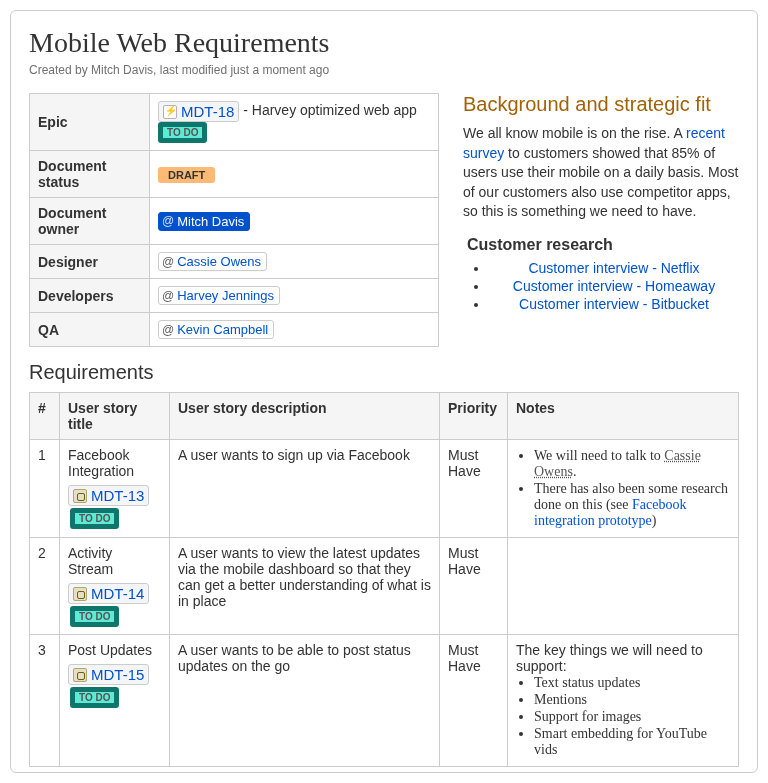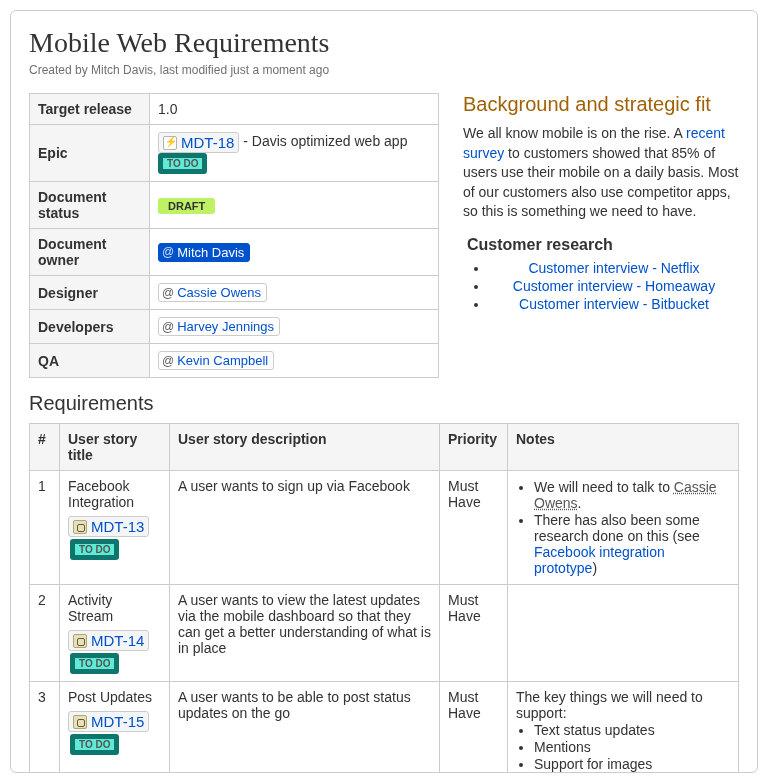--- a/index.html
+++ b/index.html
@@ -136,21 +136,21 @@
     background: #5eead4;
     vertical-align: middle;
   }
   .status-draft {
     display: inline-block;
     border-radius: 3px;
     padding: 2px 10px;
     font-size: 11px;
     font-weight: bold;
     color: #333;
-    background: #bef264;
+    background: #fdba74;
   }
   .mention {
     display: inline-flex;
     align-items: center;
     gap: 3px;
     border: 1px solid #ccc;
     border-radius: 3px;
     padding: 1px 5px 1px 3px;
     font-size: 13px;
   }
@@ -181,20 +181,21 @@
     font-weight: bold;
   }
   .req-table col.c-num { width: 30px; }
   .req-table col.c-title { width: 110px; }
   .req-table col.c-desc { width: 270px; }
   .req-table col.c-prio { width: 68px; }
   .req-table col.c-notes {  }
   .req-table ul {
     margin: 0;
     padding-left: 18px;
+    font-family: Liberation Serif, serif;
   }
   .req-table li { margin: 1px 0; }
   .dotted-link {
     color: #555;
     text-decoration: underline dotted;
     cursor: pointer;
   }
   .story-block { margin-top: 6px; }
   .story-block .issue-lozenge { display: inline-flex; }
   .story-block .status-todo { display: block; width: fit-content; margin: 2px 0 0 2px; }
@@ -203,32 +204,28 @@
 <body>
 
 <div class="page-frame">
 
   <h1>Mobile Web Requirements</h1>
   <div class="byline">Created by Mitch Davis, last modified just a moment ago</div>
 
   <div class="top-row">
     <table class="meta-table">
       <tbody>
-          <tr>
-        <td class="key">Target release</td>
-        <td>1.0</td>
-      </tr>
       <tr>
         <td class="key">Epic</td>
         <td>
           <span class="issue-lozenge">
             <span class="epic-type-icon"></span>
             <span class="issue-key">MDT-18</span>
           </span>
-          <span> - Davis optimized web app</span>
+          <span> - Harvey optimized web app</span>
           <span class="status-todo">TO DO</span>
         </td>
       </tr>
       <tr>
         <td class="key">Document status</td>
         <td>
           <span class="status-draft">DRAFT</span>
         </td>
       </tr>
       <tr>

